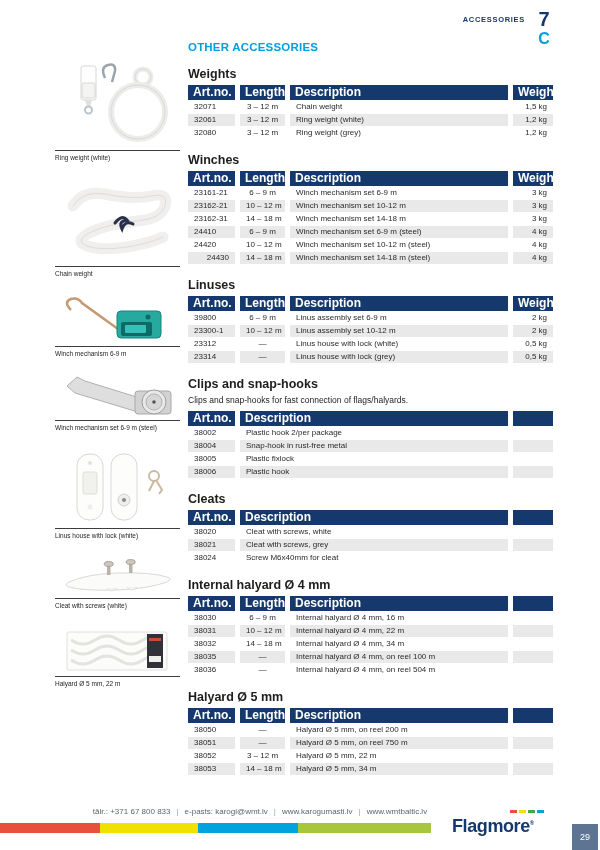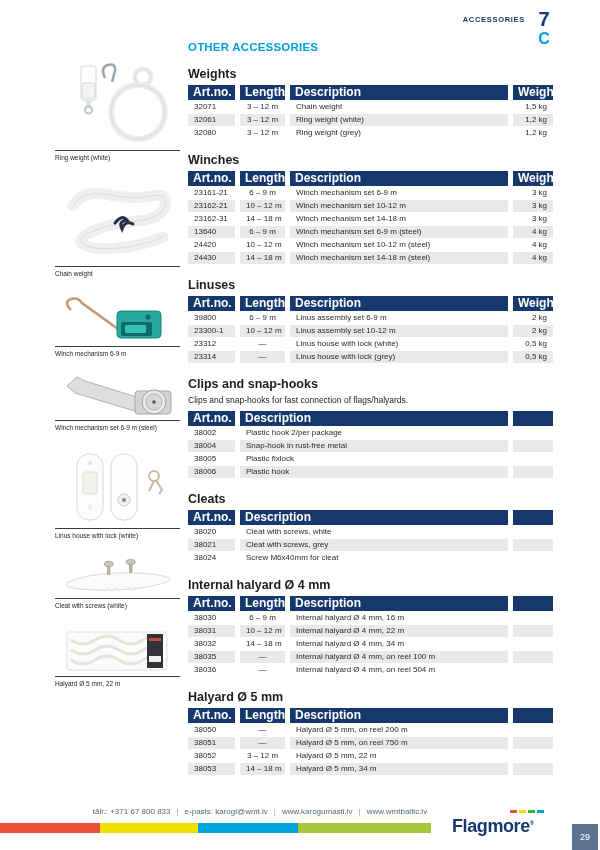--- a/index.html
+++ b/index.html
@@ -188,33 +188,33 @@
           <div class="fcell" style="width: 218px; text-align: left;">Winch mechanism set 10-12 m</div>
           <div class="fcell" style="width: 40px; text-align: right;">3 kg</div>
         </div>
         <div class="frow">
           <div class="fcell" style="width: 47px; text-align: left;">23162-31</div>
           <div class="fcell" style="width: 45px; text-align: center;">14 – 18 m</div>
           <div class="fcell" style="width: 218px; text-align: left;">Winch mechanism set 14-18 m</div>
           <div class="fcell" style="width: 40px; text-align: right;">3 kg</div>
         </div>
         <div class="frow alt">
-          <div class="fcell" style="width: 47px; text-align: left;">13640</div>
+          <div class="fcell" style="width: 47px; text-align: left;">24410</div>
           <div class="fcell" style="width: 45px; text-align: center;">6 – 9 m</div>
           <div class="fcell" style="width: 218px; text-align: left;">Winch mechanism set 6-9 m (steel)</div>
           <div class="fcell" style="width: 40px; text-align: right;">4 kg</div>
         </div>
         <div class="frow">
           <div class="fcell" style="width: 47px; text-align: left;">24420</div>
           <div class="fcell" style="width: 45px; text-align: center;">10 – 12 m</div>
           <div class="fcell" style="width: 218px; text-align: left;">Winch mechanism set 10-12 m (steel)</div>
           <div class="fcell" style="width: 40px; text-align: right;">4 kg</div>
         </div>
         <div class="frow alt">
-          <div class="fcell" style="width: 47px; text-align: left;">24430</div>
+          <div class="fcell" style="width: 47px; text-align: right;">24430</div>
           <div class="fcell" style="width: 45px; text-align: center;">14 – 18 m</div>
           <div class="fcell" style="width: 218px; text-align: left;">Winch mechanism set 14-18 m (steel)</div>
           <div class="fcell" style="width: 40px; text-align: right;">4 kg</div>
         </div>
       </div>
   </section>
 
   <section class="sec">
     <h2>Linuses</h2>
     <div class="ftable">

